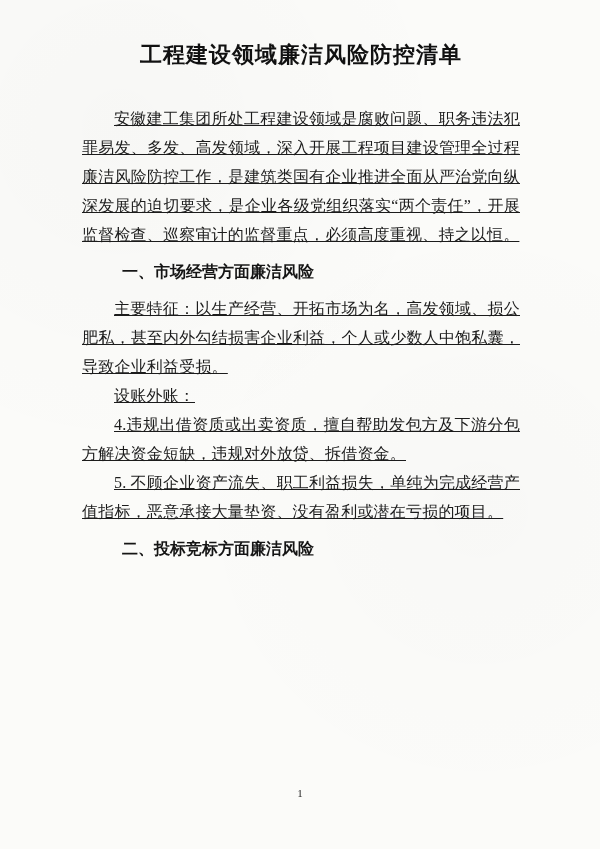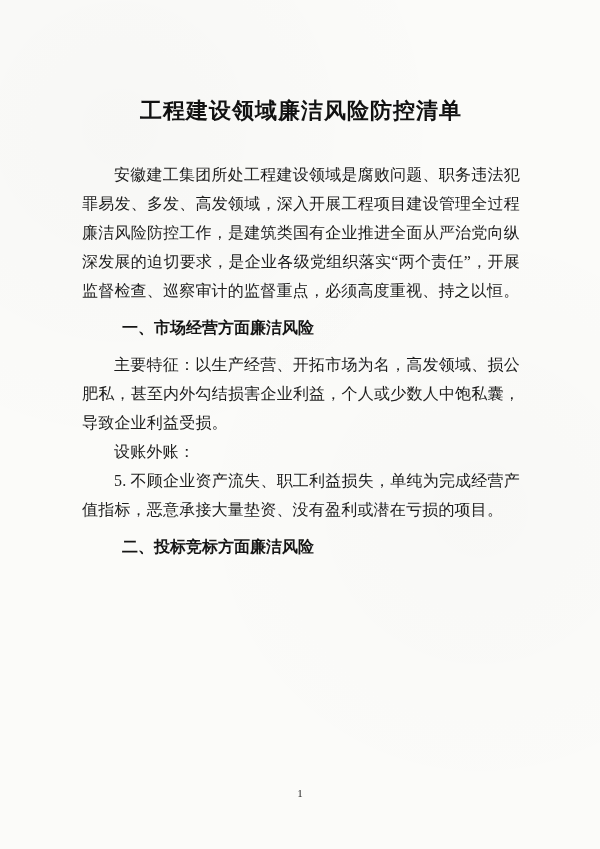--- a/index.html
+++ b/index.html
@@ -12,21 +12,21 @@
     background: #f7f7f5;
     font-family: "Liberation Serif", serif;
     color: #1c1c1c;
     overflow: hidden;
   }
   .page {
     position: relative;
     box-sizing: border-box;
     width: 600px;
     height: 849px;
-    padding: 96px 80px 0 82px;
+    padding: 40px 80px 0 82px;
     background:
       radial-gradient(circle at 20% 15%, rgba(0,0,0,0.015), transparent 40%),
       radial-gradient(circle at 80% 60%, rgba(0,0,0,0.012), transparent 45%),
       #fbfbf9;
   }
   .doc-title {
     margin: 0 0 34px 0;
     font-family: "Liberation Serif", serif;
     font-weight: bold;
     font-size: 22px;
@@ -36,20 +36,21 @@
     color: #111;
   }
   .para {
     margin: 0;
     font-size: 16px;
     line-height: 29px;
     text-align: justify;
     text-indent: 2em;
     letter-spacing: 0.2px;
     color: #1c1c1c;
+    text-decoration: underline;
   }
   .heading {
     margin: 8px;
     font-family: "Liberation Sans", sans-serif;
     font-weight: bold;
     font-size: 16px;
     line-height: 29px;
     text-indent: 2em;
     color: #151515;
   }
@@ -76,20 +77,21 @@
 
   <h2 class="heading">一、市场经营方面廉洁风险</h2>
 
   <p class="para">主要特征：以生产经营、开拓市场为名，高发领域、损公肥私，甚至内外勾结损害企业利益，个人或少数人中饱私囊，导致企业利益受损。</p>
 
   <p class="para">设账外账：</p>
 
 
 
 
+  <p class="para">4.违规出借资质或出卖资质，擅自帮助发包方及下游分包方解决资金短缺，违规对外放贷、拆借资金。</p>
 
   <p class="para">5. 不顾企业资产流失、职工利益损失，单纯为完成经营产值指标，恶意承接大量垫资、没有盈利或潜在亏损的项目。</p>
 
   <h2 class="heading">二、投标竞标方面廉洁风险</h2>
 
   <div class="page-number">1</div>
 
 </div>
 
 </body></html>

